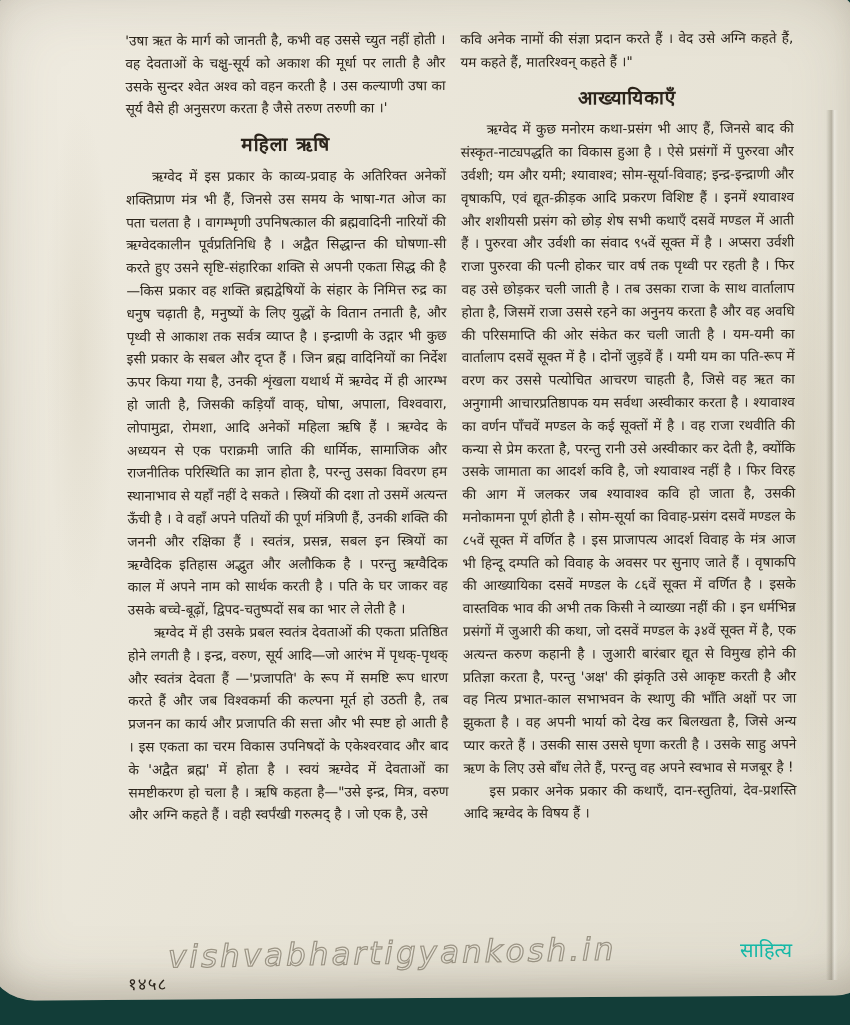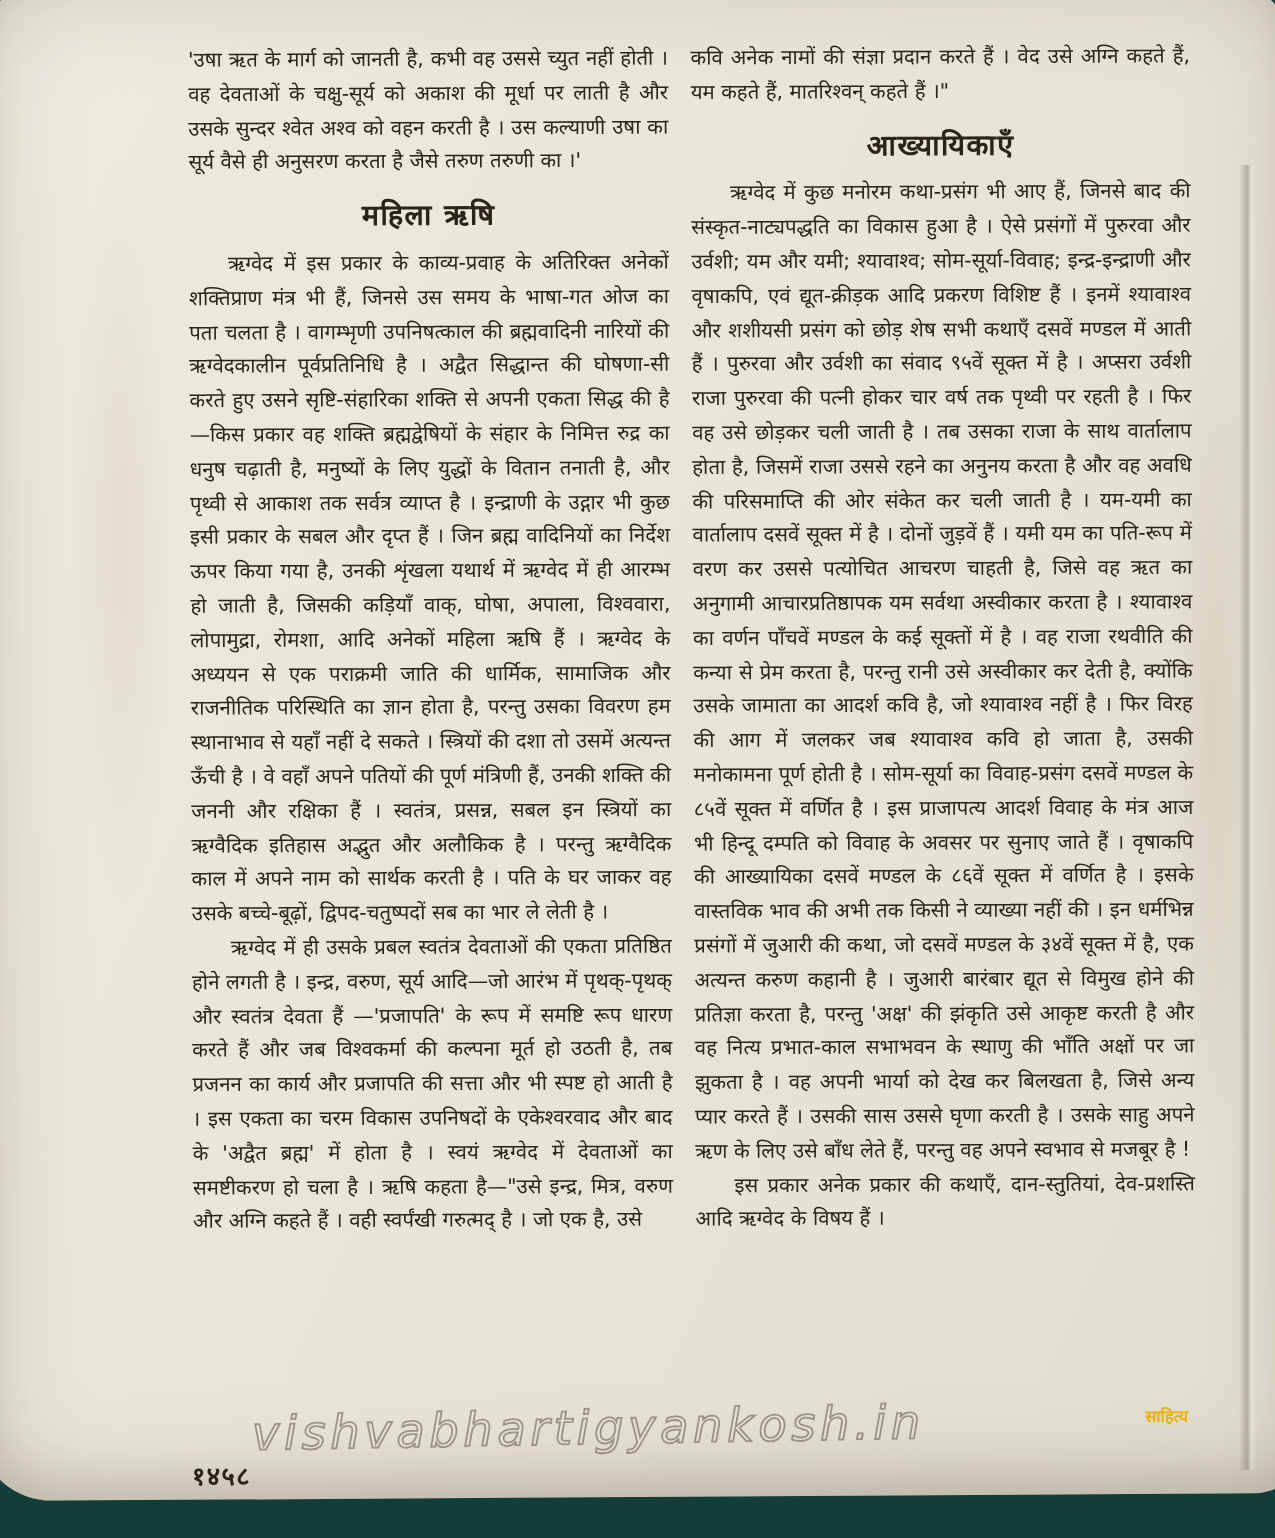--- a/index.html
+++ b/index.html
@@ -42,25 +42,25 @@
   .watermark{
     position:absolute;left:168px;top:934px;width:520px;
     font-size:31px;font-style:italic;letter-spacing:3px;
     color:rgba(238,234,224,0.20);
     -webkit-text-stroke:1.2px rgba(105,96,80,0.60);
     transform:rotate(-1deg);
     white-space:nowrap;
   }
   .page-number{
     position:absolute;left:128px;top:972px;
-    font-size:17px;font-weight:700;color:#2b241b;letter-spacing:1px;
+    font-size:17px;font-weight:400;color:#2b241b;letter-spacing:1px;
   }
   .section-label{
     position:absolute;right:58px;top:936px;
-    font-size:11px;color:#eab308;font-weight:bold;
+    font-size:20px;color:#14b8a6;
   }
 </style>
 </head>
 <body>
 
 <div class="paper">
   <div class="stain1"></div>
   <div class="stain2"></div>
 </div>
 

